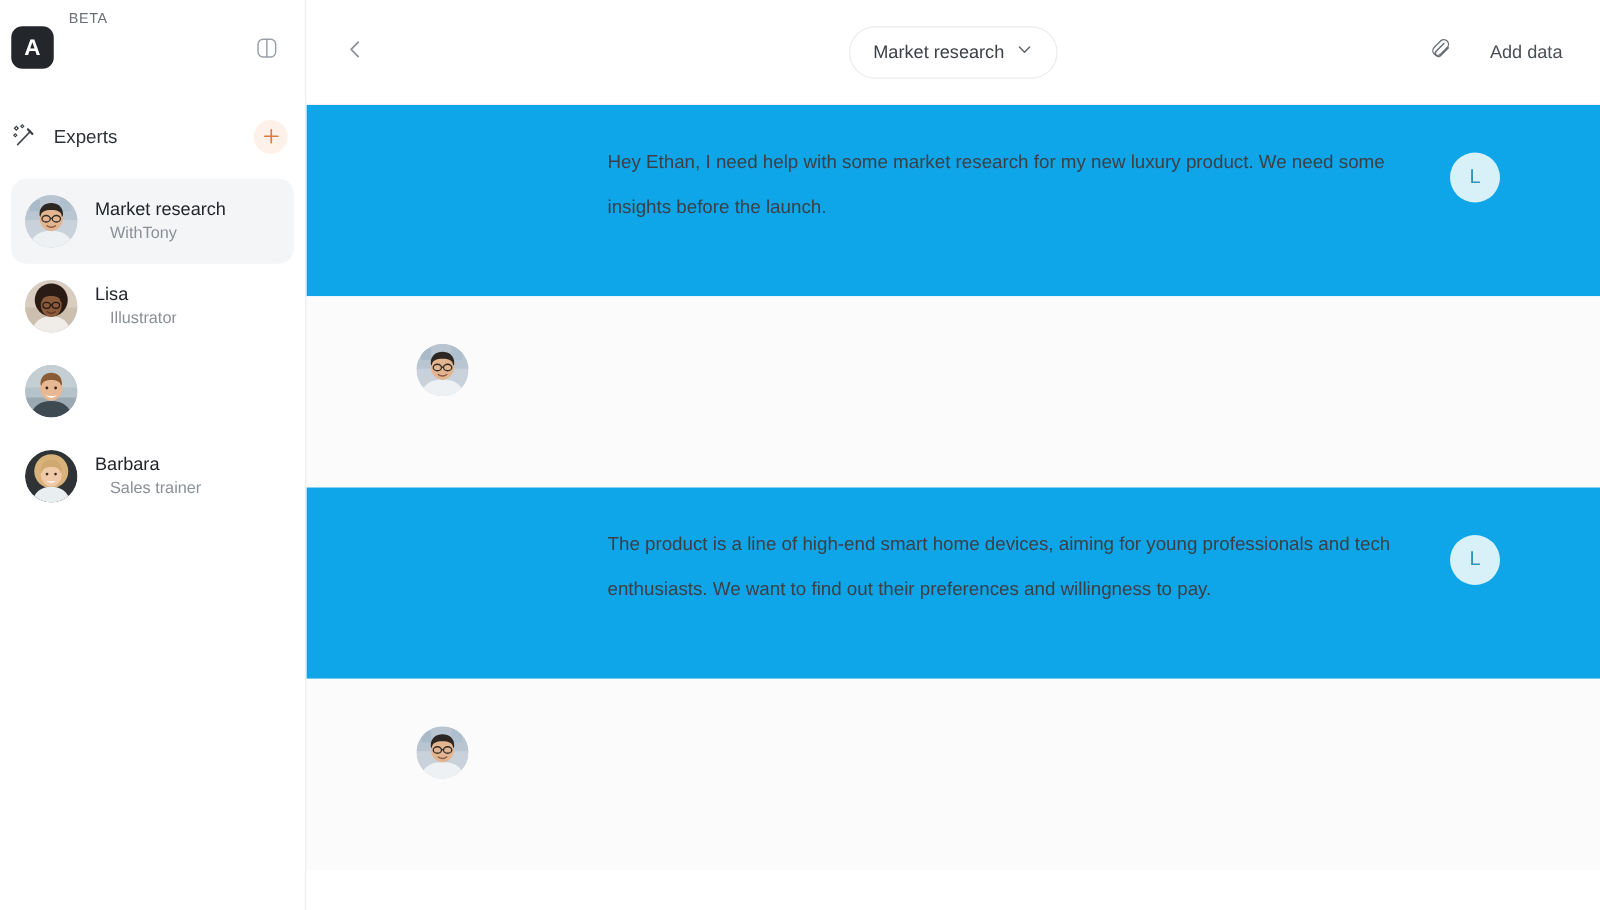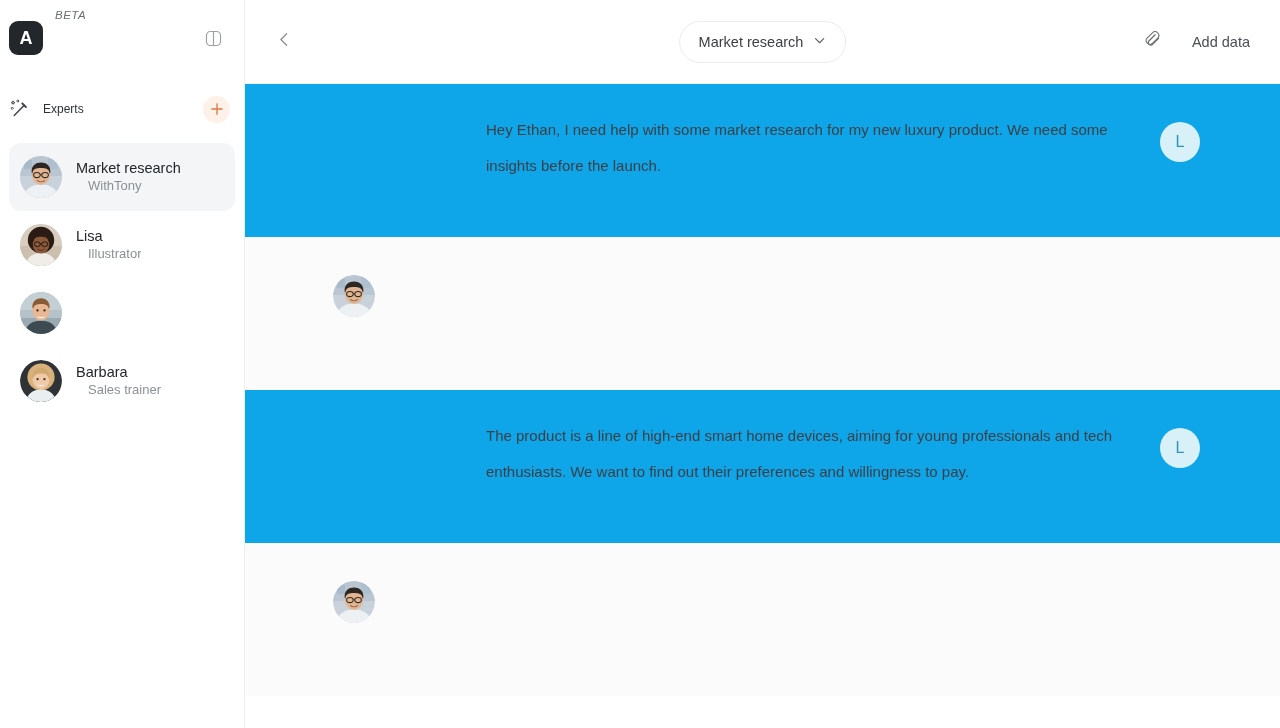--- a/index.html
+++ b/index.html
@@ -37,40 +37,39 @@
     letter-spacing: 0.2px;
     flex: 0 0 34px;
   }
   .beta-label {
     margin-left: 12px;
     font-size: 11.5px;
     color: #6b7076;
     letter-spacing: 0.5px;
     align-self: flex-start;
     margin-top: 9px;
-    font-style: italic;
   }
   .panel-toggle {
     margin-left: auto;
     width: 30px; height: 30px;
     display: flex; align-items: center; justify-content: center;
     cursor: pointer;
     border-radius: 6px;
   }
 
   .experts-header {
     display: flex; align-items: center;
     padding: 0 14px 0 9px;
     height: 56px;
     margin-top: 5px;
   }
   .wand-icon { width: 22px; height: 22px; display:flex; align-items:center; justify-content:center; flex:0 0 22px; }
   .experts-title {
     margin-left: 12px;
-    font-size: 12px;
+    font-size: 15px;
     color: #2e3238;
     font-weight: 400;
   }
   .add-expert-btn {
     margin-left: auto;
     width: 27px; height: 27px;
     border-radius: 50%;
     background: #fdf1ea;
     display: flex; align-items: center; justify-content: center;
     cursor: pointer;

